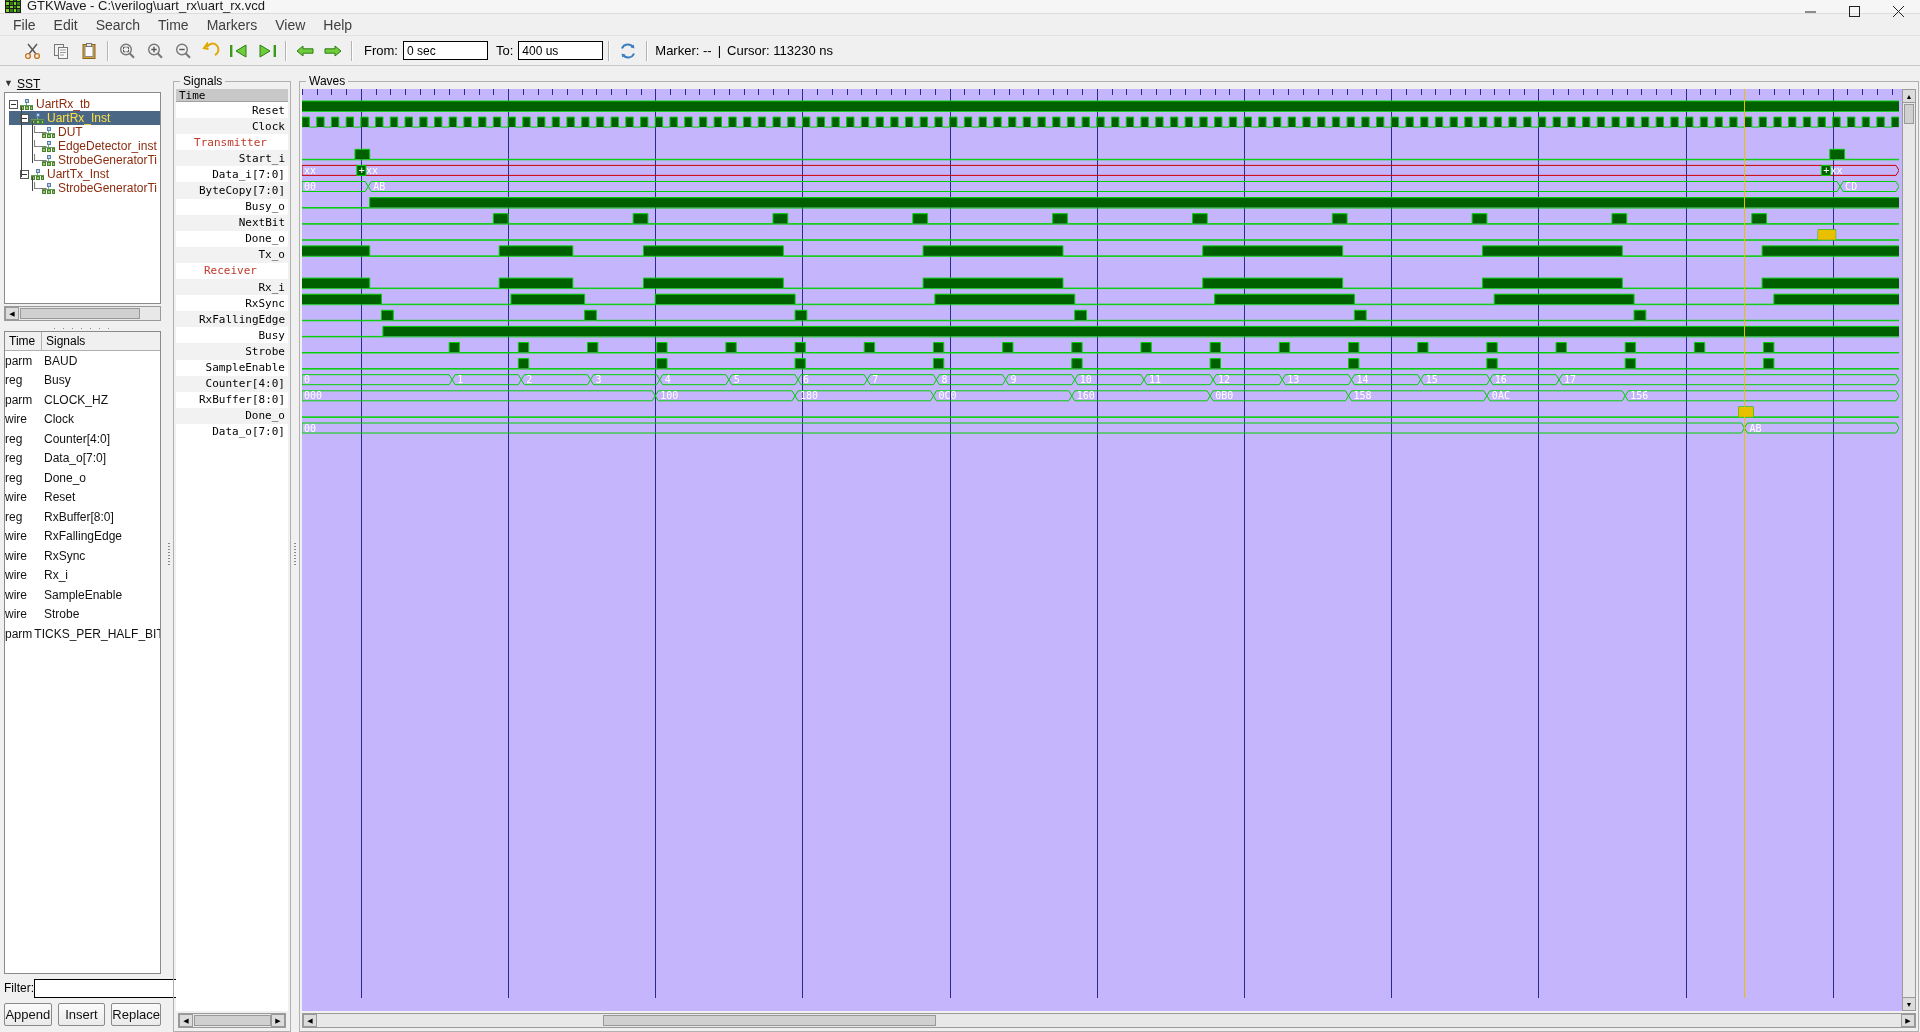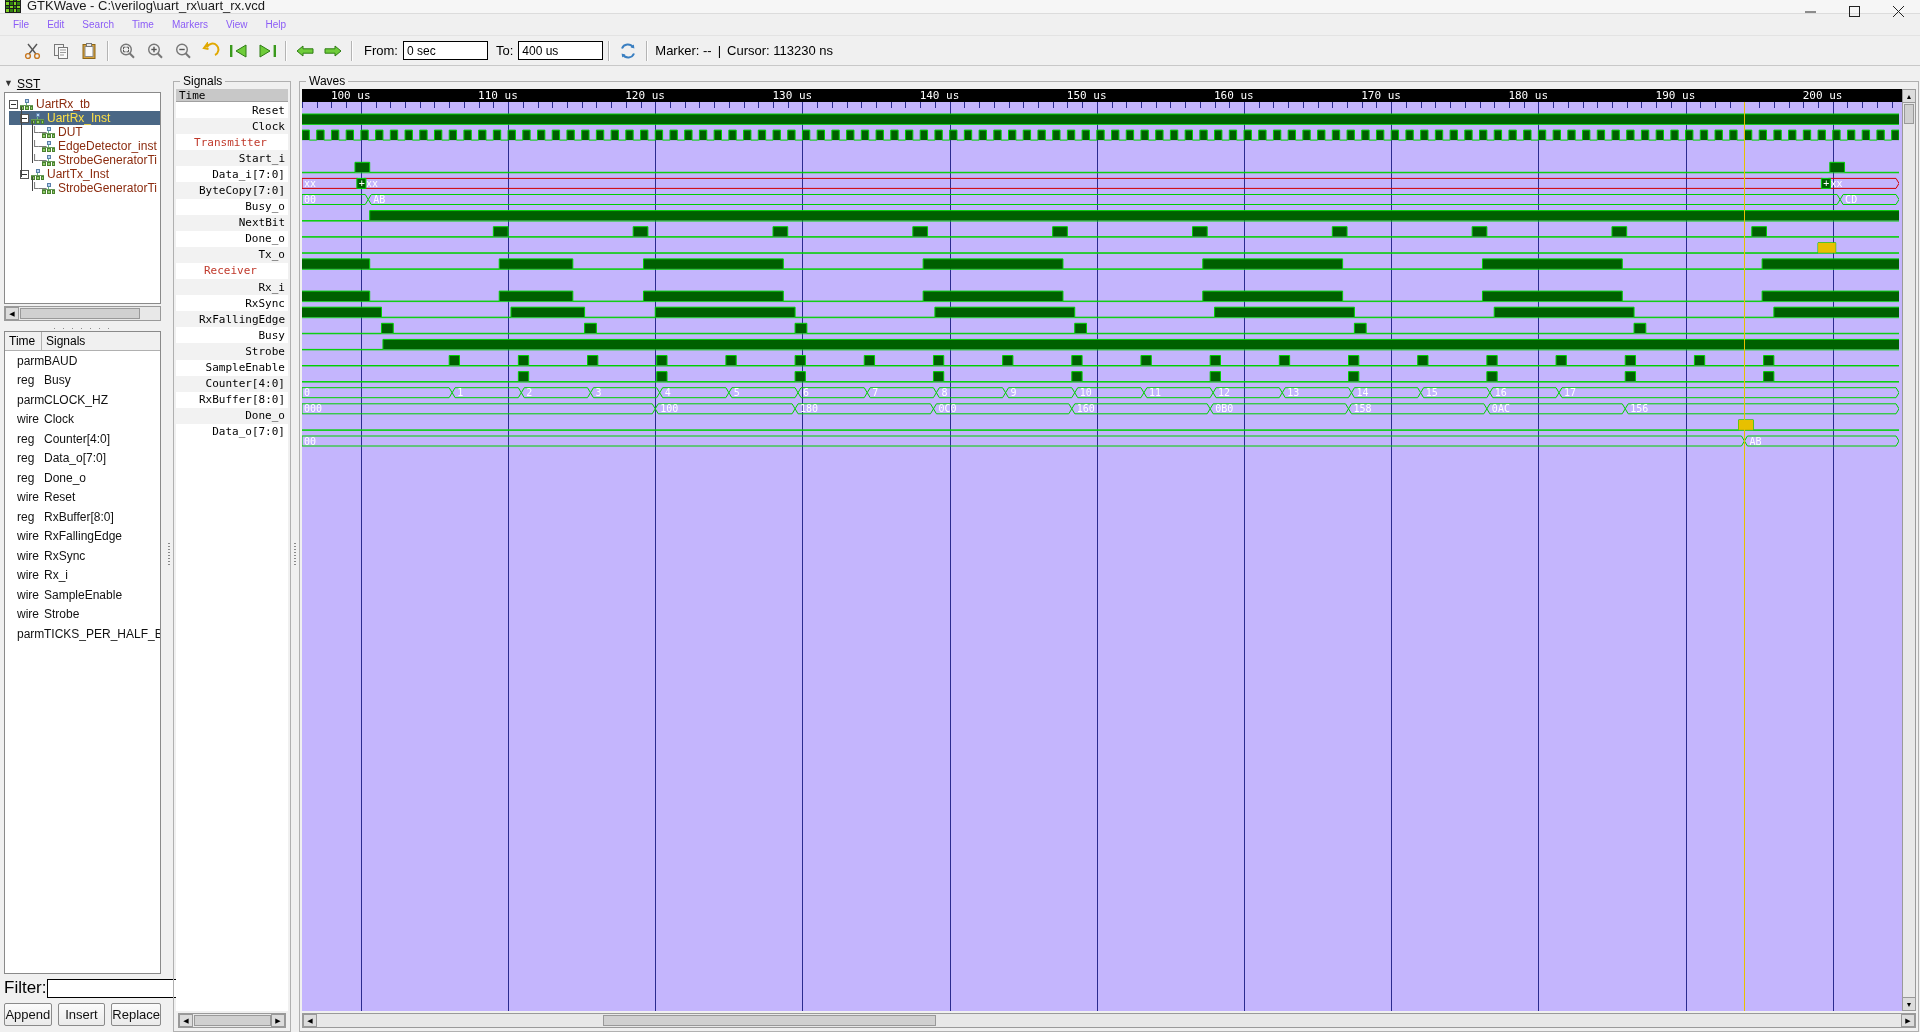--- a/index.html
+++ b/index.html
@@ -30,21 +30,21 @@
   #title-text { font-size: 13px; color: #1a1a1a; }
   #window-controls { position: absolute; right: 0; top: 0; height: 22px; display: flex; }
   .wc { width: 44px; height: 22px; display:flex; align-items:center; justify-content:center; }
   .wc svg { display:block; }
 
   
   #menubar {
     height: 22px; background: #f0f0f0; display: flex; align-items: center;
     padding-left: 4px; border-bottom: 1px solid #e3e3e3;
   }
-  .menu-item { padding: 2px 9px; font-size: 10px; color: #8b5cf6; }
+  .menu-item { padding: 2px 9px; font-size: 14px; color: #404040; }
 
   
   #toolbar {
     height: 30px; background: #f0f0f0; display: flex; align-items: center;
     padding: 0 20px; border-bottom: 1px solid #c8c8c8; gap: 2px;
   }
   .tb-btn { width: 26px; height: 26px; display:flex; align-items:center; justify-content:center; }
   .tb-sep { width: 2px; height: 20px; border-left: 1px solid #b4b4b4; border-right: 1px solid #fdfdfd; margin: 0 3px; }
   .tb-label { font-size: 13px; padding: 0 3px 0 6px; }
   .tb-input {
@@ -109,25 +109,25 @@
 
   #sig-table-wrap {
     margin: 0 4px; border: 1px solid #8a8a8a; background: #fff; flex: 1; overflow: hidden;
     display: flex; flex-direction: column;
   }
   #sig-thead { display:flex; height: 19px; background:#f0f0f0; border-bottom:1px solid #b0b0b0; font-size:12px; }
   #sig-thead .th { display:flex; align-items:center; padding-left:4px; }
   #sig-thead .th.type { width: 37px; border-right:1px solid #b0b0b0; }
   #sig-tbody { flex:1; overflow:hidden; }
   .sig-row { display:flex; height: 19.5px; align-items:center; font-size:12px; }
-  .sig-row .c-type { width: 37px; padding-left: 12px; color:#111; }
+  .sig-row .c-type { width: 37px; padding-left: 0; color:#111; }
   .sig-row .c-name { padding-left: 2px; color:#111; }
 
   #filter-row { display:flex; align-items:center; margin: 4px 4px 0 4px; height: 20px; }
-  #filter-label { font-size: 17px; }
+  #filter-label { font-size: 12px; }
   #filter-input { flex:1; height: 19px; border:1px solid #000; background:#fff; padding: 1px 3px; font-size:12px; outline:none; }
 
   #btn-row { display:flex; gap: 6px; margin: 5px 4px 6px 4px; }
   .lbtn {
     flex:1; height: 23px; background: linear-gradient(#fbfbfb,#eaeaea);
     border: 1px solid #8a8a8a; border-radius: 2px; font-size: 13px;
     display:flex; align-items:center; justify-content:center; color:#111;
   }
 
   
@@ -579,33 +579,20 @@
   <div id="nsplit">
       <div class="dots"></div>
     </div>
 
   <div id="waves-pane">
     <div class="group-frame">
       <span class="legend">Waves</span>
       <div id="waves-inner">
         <div id="wave-body">
           <div id="wave-canvas-col">
-            <div id="time-ruler">
-                <span class="tlabel" style="left: 28.8756px;">100 us</span>
-                <span class="tlabel" style="left: 176.065px;">110 us</span>
-                <span class="tlabel" style="left: 323.253px;">120 us</span>
-                <span class="tlabel" style="left: 470.442px;">130 us</span>
-                <span class="tlabel" style="left: 617.631px;">140 us</span>
-                <span class="tlabel" style="left: 764.82px;">150 us</span>
-                <span class="tlabel" style="left: 912.009px;">160 us</span>
-                <span class="tlabel" style="left: 1059.2px;">170 us</span>
-                <span class="tlabel" style="left: 1206.39px;">180 us</span>
-                <span class="tlabel" style="left: 1353.58px;">190 us</span>
-                <span class="tlabel" style="left: 1500.76px;">200 us</span>
-              </div>
             <div id="wave-area">
               <svg id="wave-svg" width="1597" height="909" viewBox="0 0 1597 909">
                   <g>
                     <line x1="0.5" y1="0" x2="0.5" y2="6" stroke="#2b2b8f" stroke-width="1"></line>
                     <line x1="15.5" y1="0" x2="15.5" y2="6" stroke="#2b2b8f" stroke-width="1"></line>
                     <line x1="29.5" y1="0" x2="29.5" y2="6" stroke="#2b2b8f" stroke-width="1"></line>
                     <line x1="44.5" y1="0" x2="44.5" y2="6" stroke="#2b2b8f" stroke-width="1"></line>
                     <line x1="59.5" y1="0" x2="59.5" y2="6" stroke="#2b2b8f" stroke-width="1"></line>
                     <line x1="74.5" y1="0" x2="74.5" y2="6" stroke="#2b2b8f" stroke-width="1"></line>
                     <line x1="88.5" y1="0" x2="88.5" y2="6" stroke="#2b2b8f" stroke-width="1"></line>

